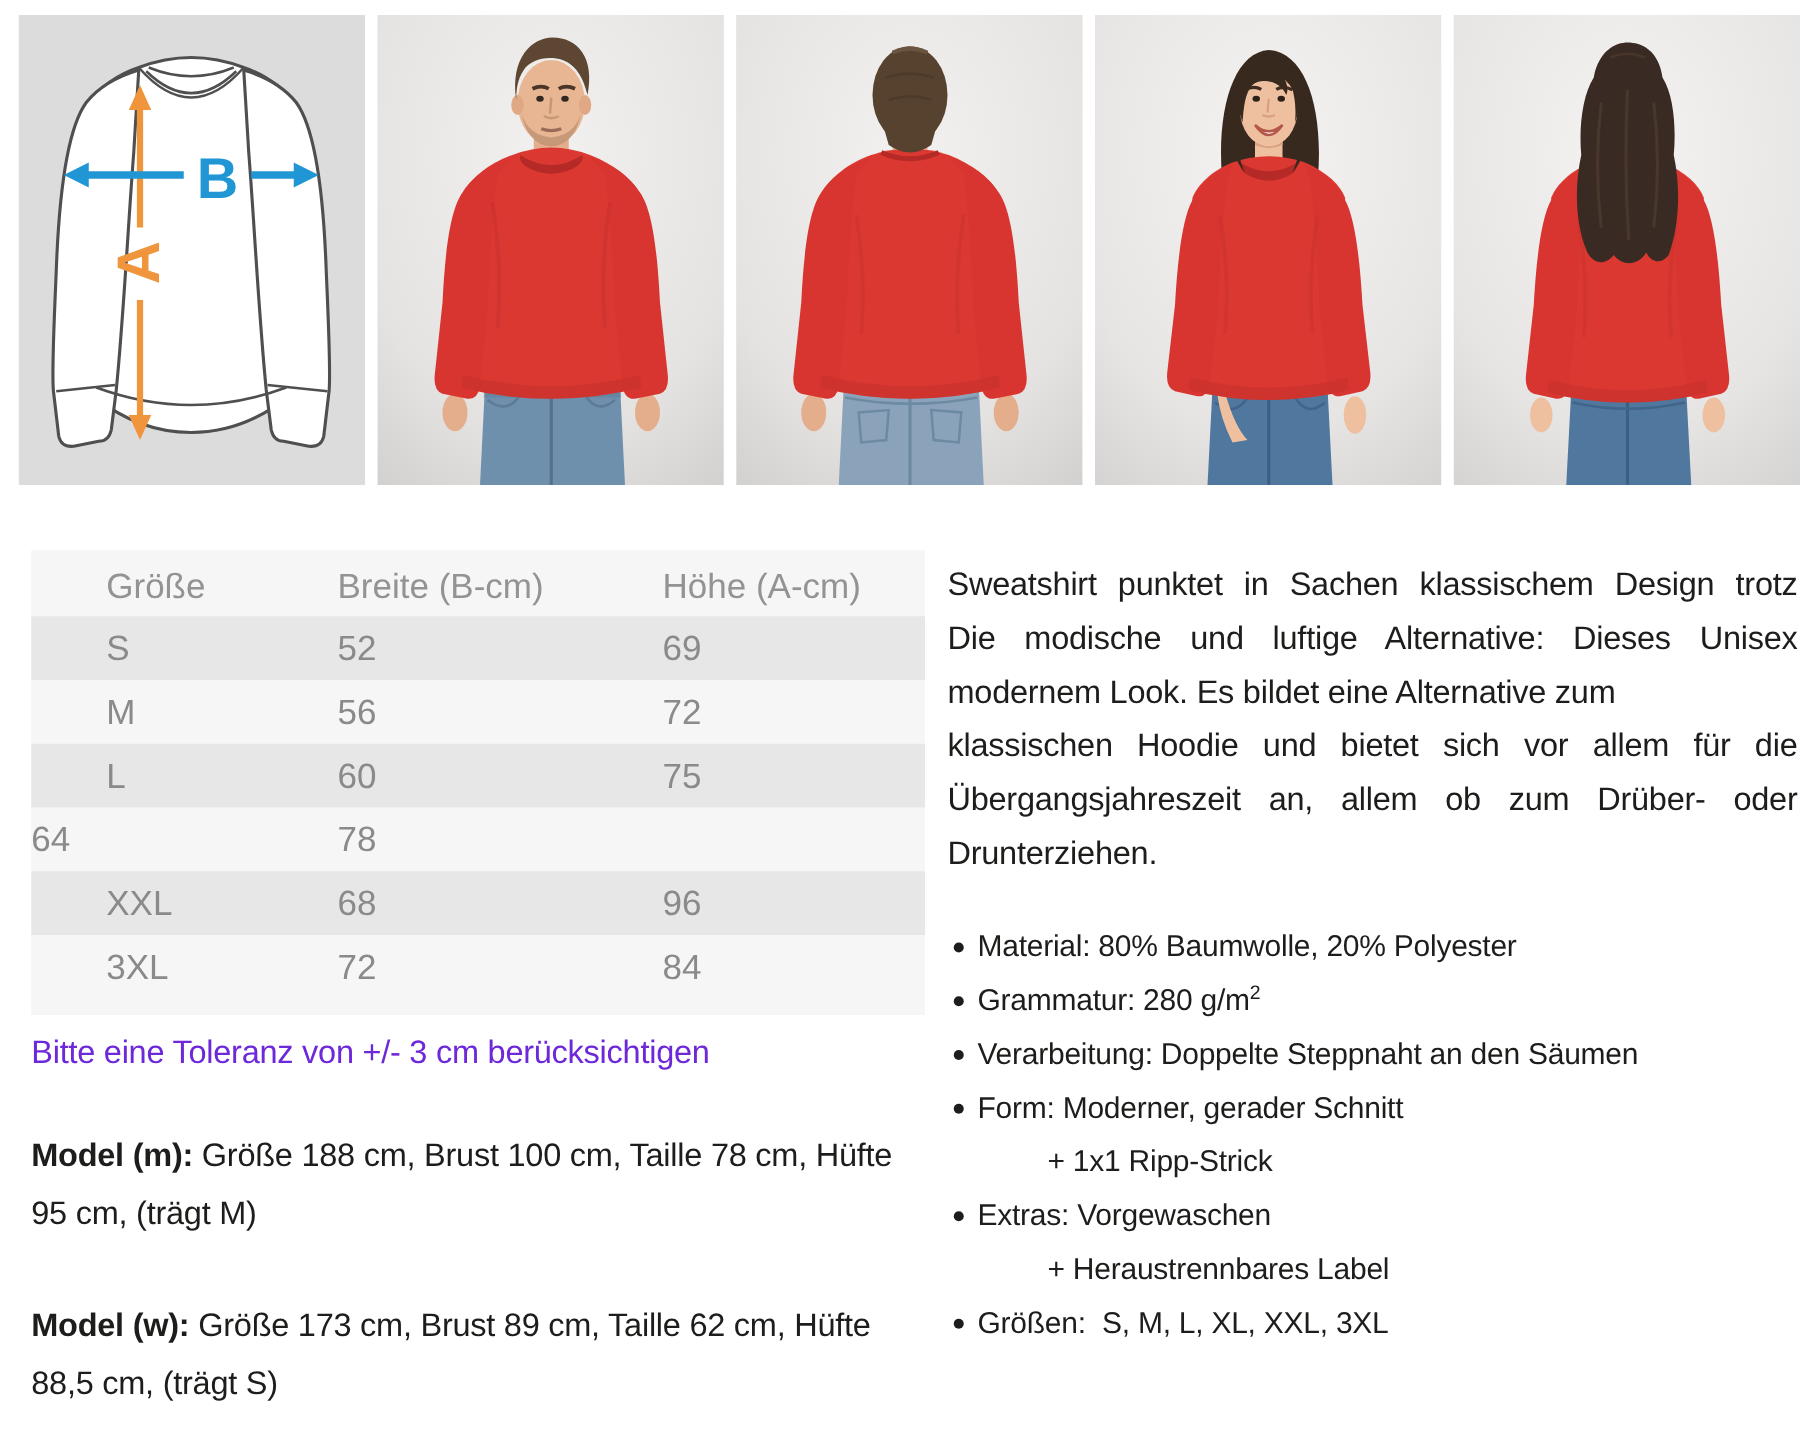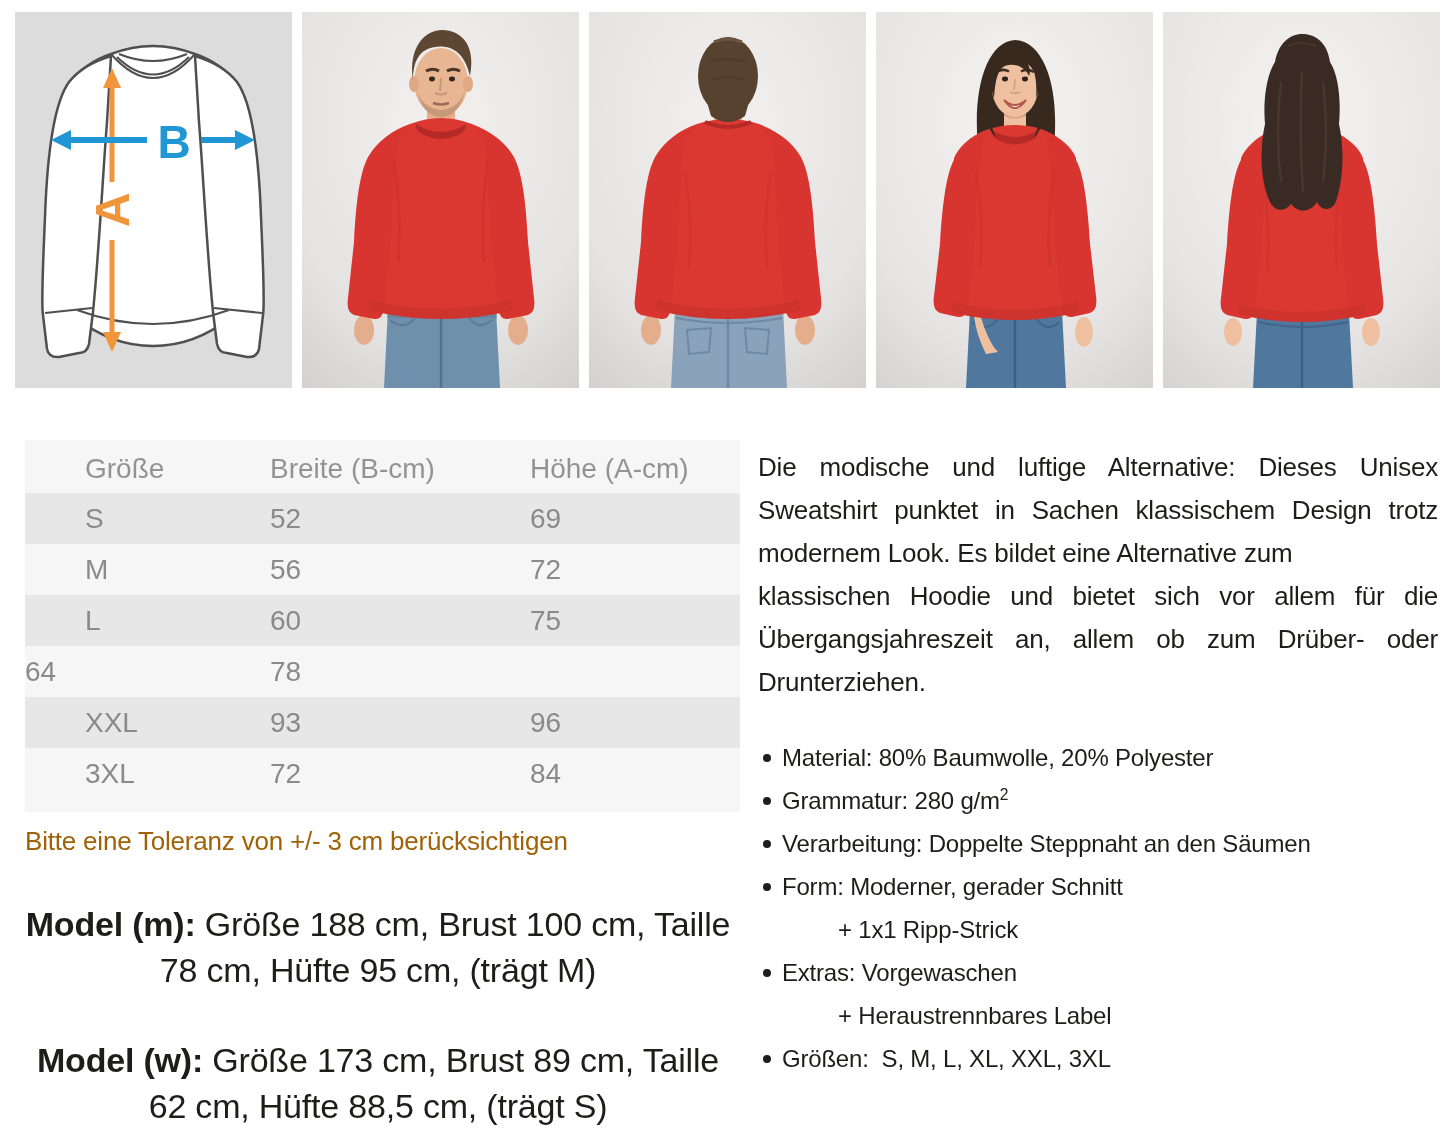--- a/index.html
+++ b/index.html
@@ -14,22 +14,22 @@
   
   .content{position:absolute;left:25px;top:440px;display:grid;grid-template-columns:715px 680px;column-gap:18px;}
   
   .size-table{background:#f6f6f6;padding-bottom:13px;}
   .t-head,.t-row{display:grid;grid-template-columns:245px 260px 210px;}
   .t-head{height:53px;line-height:57px;font-size:28px;color:#939393;}
   .t-row{height:51px;line-height:51px;font-size:28px;color:#8a8a8a;}
   .t-row.alt{background:#e7e7e7;}
   .cell1{padding-left:60px;}
   
-  .tolerance{margin:14px 0 0 0;font-size:26px;letter-spacing:-0.2px;color:#a16207;}
-  .model-info{margin:44px 0 0 0;font-size:34px;line-height:46px;width:706px;letter-spacing:-0.2px;text-align:center;}
+  .tolerance{margin:14px 0 0 0;font-size:26px;letter-spacing:-0.2px;color:#6d28d9;}
+  .model-info{margin:44px 0 0 0;font-size:26px;line-height:46px;width:706px;letter-spacing:-0.2px;}
   .model-info b{font-weight:bold;}
   
   .right-col{padding-top:6px;}
   .description{font-size:26px;line-height:43px;letter-spacing:-0.2px;}
   .d-line{text-align:justify;}
   .d-line.just{text-align-last:justify;}
   .features{list-style:none;margin:32px 0 0 0;padding:0;font-size:24px;line-height:43px;letter-spacing:-0.2px;}
   .features li{position:relative;padding-left:24px;}
   .features li.has-dot::before{content:"";position:absolute;left:5px;top:18px;width:8px;height:8px;border-radius:50%;background:#1d1d1b;}
   .features li.indent{padding-left:80px;}
@@ -281,44 +281,44 @@
     <div class="cell">75</div>
   </div>
 
   <div class="t-row">
     <div class="cell">64</div>
     <div class="cell">78</div>
   </div>
 
   <div class="t-row alt">
     <div class="cell cell1">XXL</div>
-    <div class="cell">93</div>
+    <div class="cell">68</div>
     <div class="cell">96</div>
   </div>
 
   <div class="t-row">
     <div class="cell cell1">3XL</div>
     <div class="cell">72</div>
     <div class="cell">84</div>
   </div>
 </div>
     </div>
 
     <p class="tolerance">Bitte eine Toleranz von +/- 3 cm berücksichtigen</p>
 
     <p class="model-info"><b>Model (m):</b> <span>Größe 188 cm, Brust 100 cm, Taille 78 cm, Hüfte 95 cm, (trägt M)</span></p>
 
     <p class="model-info"><b>Model (w):</b> <span>Größe 173 cm, Brust 89 cm, Taille 62 cm, Hüfte 88,5 cm, (trägt S)</span></p>
   </div>
 
   <div class="right-col">
     <div class="description">
+  <div class="d-line just">Sweatshirt punktet in Sachen klassischem Design trotz</div>
+
   <div class="d-line just">Die modische und luftige Alternative: Dieses Unisex</div>
-
-  <div class="d-line just">Sweatshirt punktet in Sachen klassischem Design trotz</div>
 
   <div class="d-line">modernem Look. Es bildet eine Alternative zum</div>
 
   <div class="d-line just">klassischen Hoodie und bietet sich vor allem für die</div>
 
   <div class="d-line just">Übergangsjahreszeit an, allem ob zum Drüber- oder</div>
 
   <div class="d-line">Drunterziehen.</div>
 </div>
     <ul class="features">

